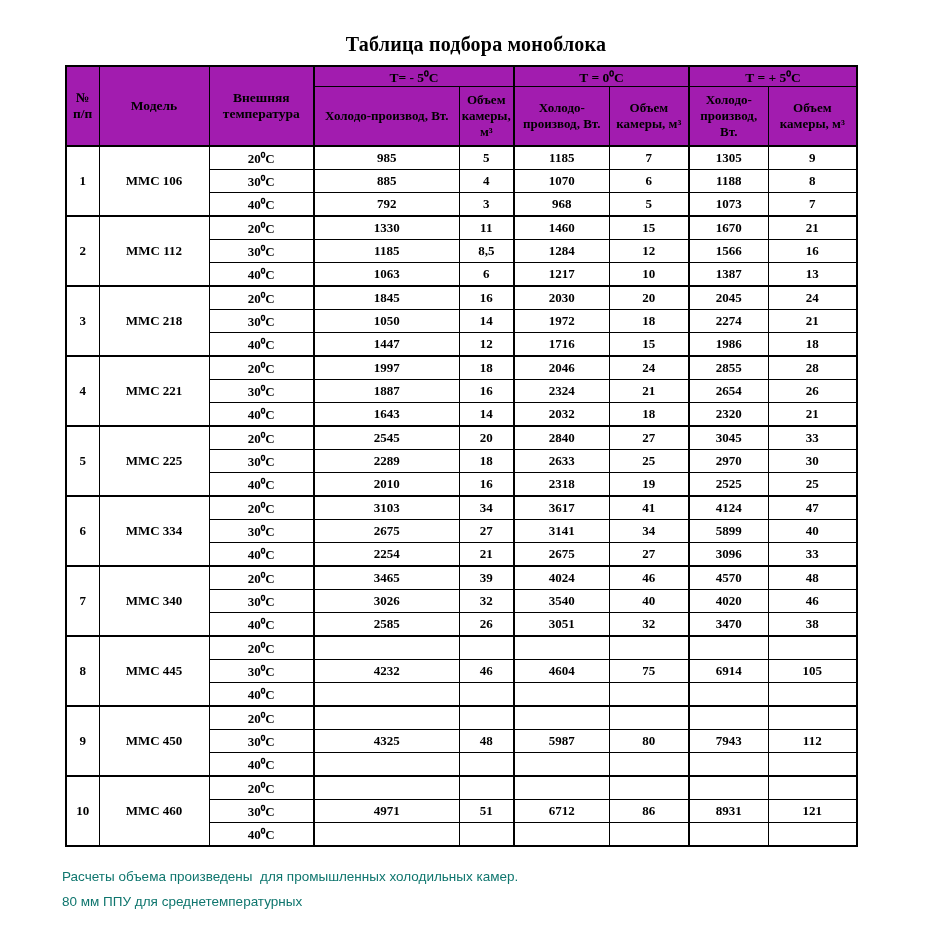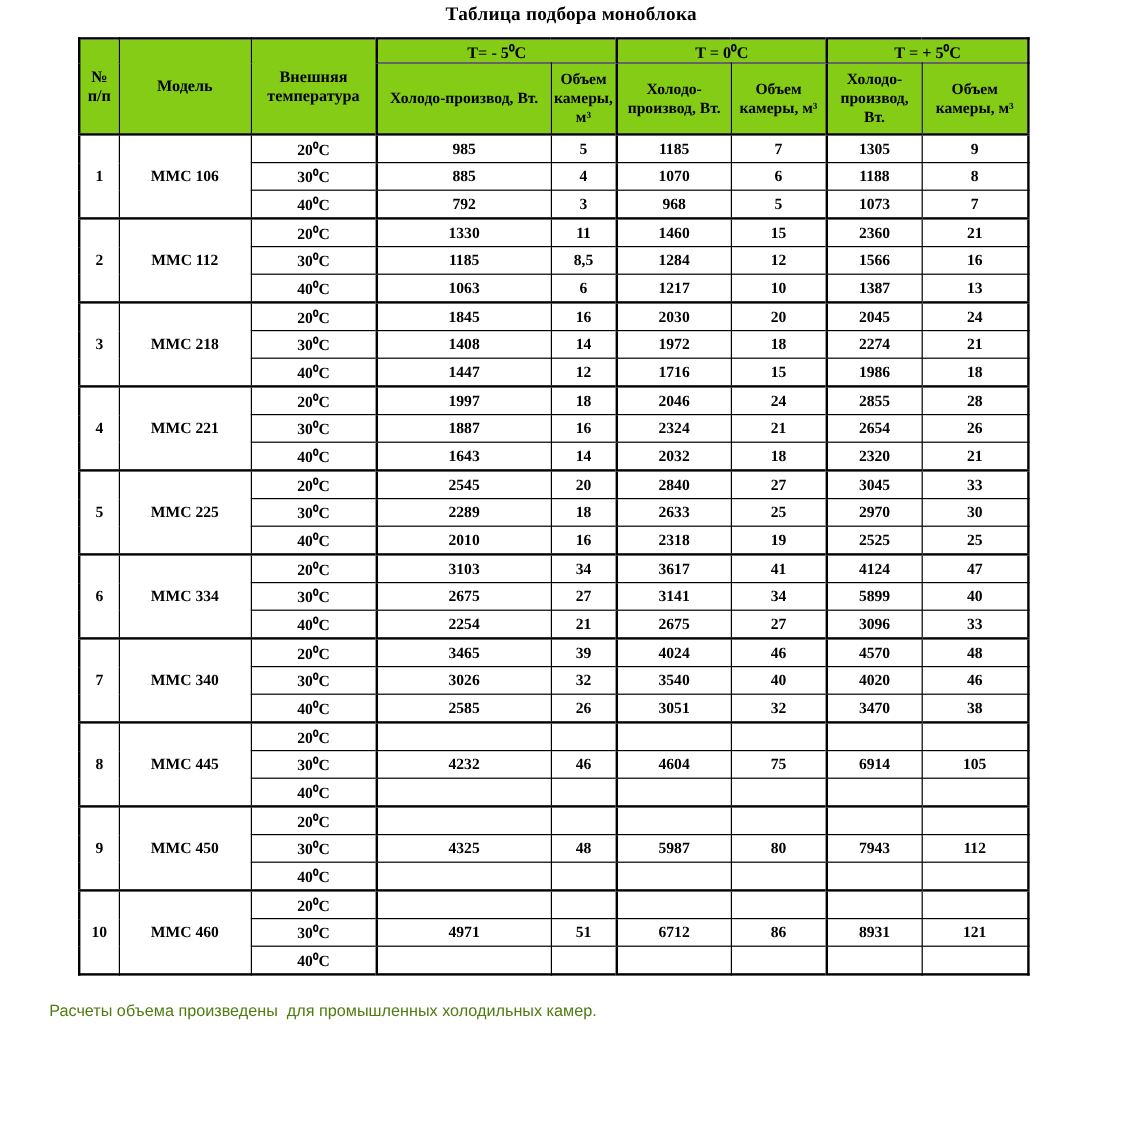--- a/index.html
+++ b/index.html
@@ -8,23 +8,23 @@
     background: #ffffff;
   }
   body {
     width: 952px;
     height: 952px;
     overflow: hidden;
     font-family: "Liberation Serif", serif;
     color: #000;
   }
   .page-title {
-    margin-top: 4px;
+    margin-top: 33px;
     text-align: center;
-    font-size: 16px;
+    font-size: 20px;
     font-weight: bold;
     letter-spacing: 0.2px;
   }
   table.selection-table {
     border-collapse: collapse;
     table-layout: fixed;
     width: 791px;
     margin: 9px 0 0 65px;
     border: 2px solid #000;
   }
@@ -40,21 +40,21 @@
   .selection-table th, .selection-table td {
     border: 1px solid #000;
     text-align: center;
     vertical-align: middle;
     font-size: 13px;
     font-weight: bold;
     padding: 0 2px;
     overflow: hidden;
   }
   .selection-table thead th {
-    background: #84cc16;
+    background: #a21caf;
   }
   .selection-table thead tr.group-label-row th {
     height: 19px;
     font-size: 13.5px;
   }
   .selection-table thead tr.sub-label-row th {
     height: 58px;
     line-height: 1.25;
   }
   .selection-table tbody td,
@@ -63,24 +63,24 @@
     background: #fff;
   }
   .selection-table tbody tr.group-start td,
   .selection-table tbody tr.group-start th {
     border-top: 2px solid #000;
   }
   .selection-table .grp-sep {
     border-left: 2px solid #000;
   }
   .notes {
-    margin: 22px 0 0 41px;
+    margin: 22px 0 0 62px;
     font-family: "Liberation Sans", sans-serif;
     font-size: 13.5px;
-    color: #4d7c0f;
+    color: #0f766e;
   }
   .notes .note-line {
     margin-bottom: 10px;
     display: flex;
     white-space: pre;
   }
   .notes .note-left {
     width: 252px;
     flex: 0 0 252px;
   }
@@ -151,21 +151,21 @@
         <td>7</td>
       </tr>
       <tr class="group-start">
         <th rowspan="3">2</th>
         <th rowspan="3">MMC 112</th>
         <td>20⁰C</td>
         <td class="grp-sep">1330</td>
         <td>11</td>
         <td class="grp-sep">1460</td>
         <td>15</td>
-        <td class="grp-sep">2360</td>
+        <td class="grp-sep">1670</td>
         <td>21</td>
       </tr>
       <tr>
         <td>30⁰C</td>
         <td class="grp-sep">1185</td>
         <td>8,5</td>
         <td class="grp-sep">1284</td>
         <td>12</td>
         <td class="grp-sep">1566</td>
         <td>16</td>
@@ -185,21 +185,21 @@
         <td>20⁰C</td>
         <td class="grp-sep">1845</td>
         <td>16</td>
         <td class="grp-sep">2030</td>
         <td>20</td>
         <td class="grp-sep">2045</td>
         <td>24</td>
       </tr>
       <tr>
         <td>30⁰C</td>
-        <td class="grp-sep">1408</td>
+        <td class="grp-sep">1050</td>
         <td>14</td>
         <td class="grp-sep">1972</td>
         <td>18</td>
         <td class="grp-sep">2274</td>
         <td>21</td>
       </tr>
       <tr>
         <td>40⁰C</td>
         <td class="grp-sep">1447</td>
         <td>12</td>
@@ -412,14 +412,15 @@
         <td></td>
       </tr>
     </tbody>
 </table>
 
 <div class="notes">
   <div class="note-line">
     <span>Расчеты объема произведены  для промышленных холодильных камер.</span>
   </div>
   <div class="note-line">
+    <span class="note-left">80 мм ППУ для среднетемпературных</span>
   </div>
 </div>
 
 </body></html>

